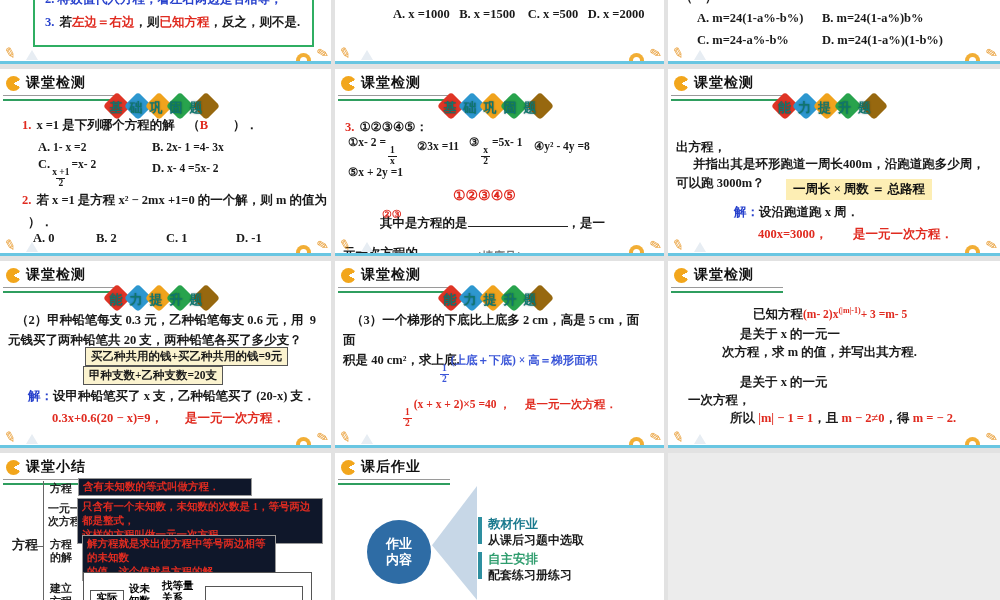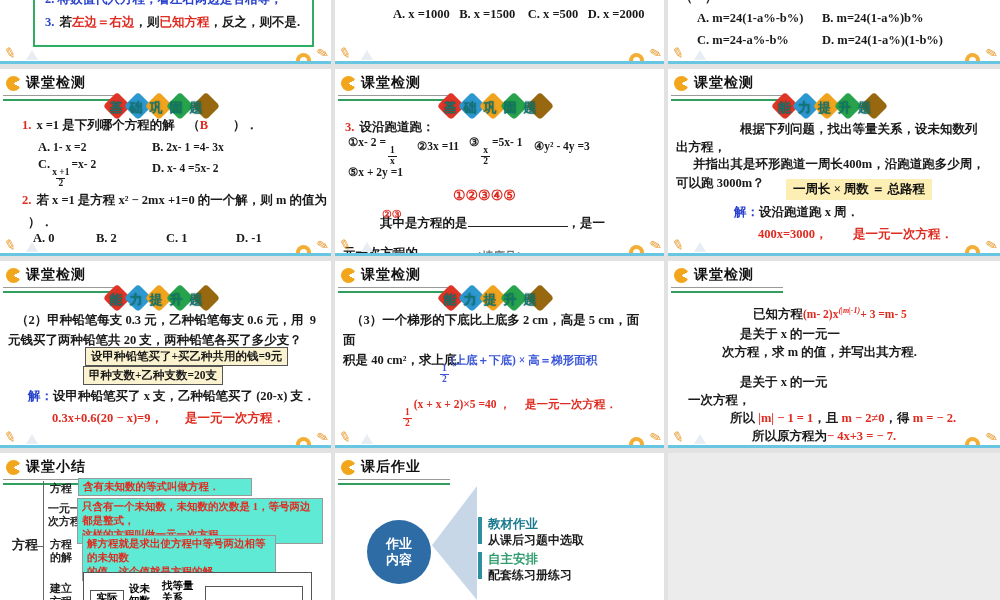--- a/index.html
+++ b/index.html
@@ -23,21 +23,21 @@
   
   .t{position:absolute;white-space:pre;font:bold 12.5px "Liberation Serif","DejaVu Serif",serif;color:#1a1a1a;}
   .sm{font-size:11.5px;}
   .red{color:#e02b20;}
   .rnum{color:#e02b20;margin-right:5px;}
   .blue{color:#2741cc;}
   .bluetext{color:#3a55d8;}
   .frac{display:inline-flex;flex-direction:column;align-items:center;vertical-align:-7px;
         line-height:1.05;margin:0 2px;font-size:9.5px;}
   .frac .fd{border-top:1px solid currentColor;padding:0 2px;}
-  sup{font-size:8px;font-style:italic;}
+  sup{font-size:8px;}
   .blank{display:inline-block;width:100px;border-bottom:1.2px solid #222;height:11px;}
   .gbox{position:absolute;border:2px solid #2fae62;background:#fff;}
   .kbox{position:absolute;font:bold 11.5px "Liberation Serif",serif;color:#1a1a1a;
         background:#fbf3cf;border:1px solid #555;padding:1px 5px;white-space:pre;}
   .hl{position:absolute;background:#fdeeb4;font:bold 12.5px "Liberation Serif",serif;
       color:#111;padding:2px 7px;white-space:pre;}
   
   .pen{position:absolute;color:#e89a2e;font-size:14px;bottom:3px;line-height:1;}
   .pl{left:4px;transform:rotate(15deg);}
   .pr{right:2px;transform:rotate(-15deg);}
@@ -45,21 +45,21 @@
         border-left:6px solid transparent;border-right:6px solid transparent;
         border-bottom:10px solid #e7edf3;}
   .prot{position:absolute;right:20px;bottom:3px;width:15px;height:8px;background:#f2ae35;
         border-radius:8px 8px 0 0;}
   .prot::after{content:"";position:absolute;left:4px;bottom:0;width:7px;height:4px;
         background:#fff;border-radius:4px 4px 0 0;}
   .bline{position:absolute;left:0;right:0;bottom:0;height:3px;background:#69c6e2;}
   
   .tlabel{position:absolute;font:bold 11px "Liberation Serif",serif;color:#222;
           white-space:pre-line;line-height:13px;}
-  .rbox{position:absolute;border:1px solid #999;background:#5eead4;color:#e02b20;
+  .rbox{position:absolute;border:1px solid #999;background:#0f172a;color:#e02b20;
         font:bold 10.5px "Liberation Serif",serif;line-height:14px;padding:1px 4px;white-space:pre-line;}
   .vline{position:absolute;left:43px;top:28px;width:1px;height:122px;background:#666;}
   .hstub{position:absolute;left:36px;top:93px;width:7px;height:1px;background:#666;}
   .bigbox{position:absolute;left:83px;top:119px;width:227px;height:65px;border:1.5px solid #555;background:#fff;}
   .ibox{position:absolute;border:1px solid #555;font:bold 10.5px serif;white-space:pre-line;
         line-height:12px;text-align:center;padding:1px 3px;background:#fff;}
   .ilab{position:absolute;font:bold 10.5px "Liberation Serif",serif;white-space:pre-line;line-height:12px;}
   .ebox{position:absolute;border:1px solid #555;background:#fff;}
   
   .circle{position:absolute;left:32px;top:67px;width:64px;height:64px;border-radius:50%;
@@ -150,25 +150,25 @@
       <span class="htitle">课堂检测</span>
     </div>
     <div class="badge">
       <span class="dia d1"></span>
         <span class="dia d2"></span>
         <span class="dia d3"></span>
         <span class="dia d4"></span>
         <span class="dia d5"></span>
       <span class="blabel">基础巩固题</span>
     </div>
-    <div class="t" style="left:10px;top:50px"><span class="rnum">3.</span><span>设沿跑道跑：</span></div>
+    <div class="t" style="left:10px;top:50px"><span class="rnum">3.</span><span>①②③④⑤：</span></div>
     <div class="t" style="left:13px;top:66px"><span class="sm">①x- 2 =</span><span class="frac"><span class="fn">1</span><span class="fd">x</span></span></div>
     <div class="t" style="left:82px;top:70px"><span class="sm">②3x =11</span></div>
     <div class="t" style="left:134px;top:66px"><span class="sm">③</span><span class="frac"><span class="fn">x</span><span class="fd">2</span></span><span class="sm">=5x- 1</span></div>
-    <div class="t" style="left:199px;top:70px"><span class="sm">④y² - 4y =3</span></div>
+    <div class="t" style="left:199px;top:70px"><span class="sm">④y² - 4y =8</span></div>
     <div class="t" style="left:13px;top:96px"><span class="sm">⑤x + 2y =1</span></div>
     <div class="t red" style="left:118px;top:118px;font-size:14px"><span>①②③④⑤</span></div>
     <div class="t red" style="left:47px;top:139px;font-size:11px"><span>②③</span></div>
     <div class="t" style="left:45px;top:146px"><span>其中是方程的是</span><span class="blank"></span><span>，是一</span></div>
     <div class="t" style="left:8px;top:176px"><span>元一次方程的</span></div>
     <div class="t sm" style="left:55px;top:180px;color:#777"><span>是　　　　　　（填序号）</span></div>
     <span class="pen pl">✎</span>
     <span class="sail"></span>
     <span class="prot"></span>
     <span class="pen pr">✎</span>
@@ -181,21 +181,20 @@
       <span class="htitle">课堂检测</span>
     </div>
     <div class="badge">
       <span class="dia d1"></span>
         <span class="dia d2"></span>
         <span class="dia d3"></span>
         <span class="dia d4"></span>
         <span class="dia d5"></span>
       <span class="blabel">能力提升题</span>
     </div>
-    <div class="t" style="left:72px;top:52px"><span>根据下列问题，找出等量关系，设未知数列</span></div>
     <div class="t" style="left:8px;top:70px"><span>出方程，</span></div>
     <div class="t" style="left:25px;top:87px"><span>并指出其是环形跑道一周长400m，沿跑道跑多少周，</span></div>
     <div class="t" style="left:8px;top:106px"><span>可以跑 3000m？</span></div>
     <div class="hl" style="left:118px;top:110px"><span>一周长 × 周数 ＝ 总路程</span></div>
     <div class="t" style="left:66px;top:135px"><span class="blue">解：</span><span>设沿跑道跑 x 周．</span></div>
     <div class="t red" style="left:90px;top:157px"><span>400x=3000，</span></div>
     <div class="t red" style="left:185px;top:157px"><span>是一元一次方程．</span></div>
     <span class="pen pl">✎</span>
     <span class="sail"></span>
     <span class="prot"></span>
@@ -211,21 +210,21 @@
     <div class="badge">
       <span class="dia d1"></span>
         <span class="dia d2"></span>
         <span class="dia d3"></span>
         <span class="dia d4"></span>
         <span class="dia d5"></span>
       <span class="blabel">能力提升题</span>
     </div>
     <div class="t" style="left:16px;top:51px"><span>（2）甲种铅笔每支 0.3 元，乙种铅笔每支 0.6 元，用  9</span></div>
     <div class="t" style="left:8px;top:71px"><span>元钱买了两种铅笔共 20 支，两种铅笔各买了多少支？</span></div>
-    <div class="kbox" style="left:85px;top:86px"><span>设甲种铅笔买了+买乙种共用的钱=9元</span></div>
+    <div class="kbox" style="left:85px;top:86px"><span>买乙种共用的钱+买乙种共用的钱=9元</span></div>
     <div class="kbox" style="left:83px;top:105px"><span>甲种支数+乙种支数=20支</span></div>
     <div class="t" style="left:28px;top:127px"><span class="blue">解：</span><span>设甲种铅笔买了 x 支，乙种铅笔买了 (20-x) 支．</span></div>
     <div class="t red" style="left:52px;top:149px"><span>0.3x+0.6(20 − x)=9，</span></div>
     <div class="t red" style="left:185px;top:149px"><span>是一元一次方程．</span></div>
     <span class="pen pl">✎</span>
     <span class="sail"></span>
     <span class="prot"></span>
     <span class="pen pr">✎</span>
     <div class="bline"></div>
   </div>
@@ -259,21 +258,20 @@
     <div class="hdr">
       <span class="pac"></span>
       <span class="htitle">课堂检测</span>
     </div>
     <div class="t" style="left:85px;top:45px"><span>已知方程</span><span class="red sm">(m- 2)x</span><sup class="red">(|m|-1)</sup><span class="red sm">+ 3 =m- 5</span></div>
     <div class="t" style="left:72px;top:65px"><span>是关于 x 的一元一</span></div>
     <div class="t" style="left:54px;top:83px"><span>次方程，求 m 的值，并写出其方程.</span></div>
     <div class="t" style="left:72px;top:113px"><span>是关于 x 的一元</span></div>
     <div class="t" style="left:20px;top:131px"><span>一次方程，</span></div>
     <div class="t" style="left:62px;top:149px"><span>所以 </span><span class="red">|m| − 1 = 1</span><span>，且 </span><span class="red">m − 2≠0</span><span>，得 </span><span class="red">m = − 2.</span></div>
-    <div class="t" style="left:84px;top:167px"><span>所以原方程为</span><span class="red">− 4x+3 = − 7.</span></div>
     <span class="pen pl">✎</span>
     <span class="sail"></span>
     <span class="prot"></span>
     <span class="pen pr">✎</span>
     <div class="bline"></div>
   </div>
 
   <div class="slide" style="left:0;top:453px;width:331px">
     <div class="hdr">
       <span class="pac"></span>

